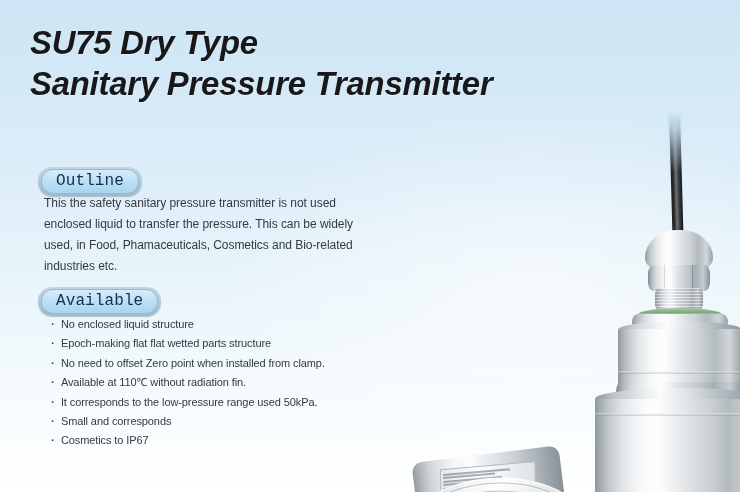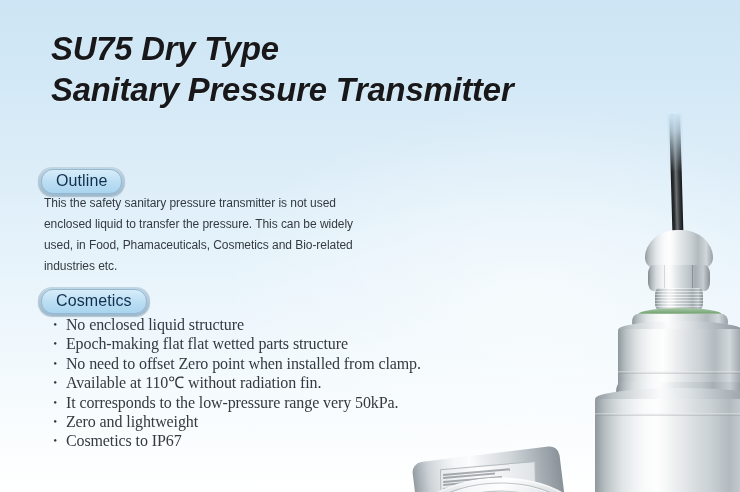--- a/index.html
+++ b/index.html
@@ -28,23 +28,22 @@
   
   #page::after{
     content:"";
     position:absolute; inset:0;
     background:radial-gradient(ellipse 60% 55% at 72% 60%, rgba(255,255,255,.55), rgba(255,255,255,0) 70%);
     pointer-events:none;
   }
 
   
   #title {
-    position:absolute; left:51px; top:22px; width:680px;
+    position:absolute; left:30px; top:22px; width:680px;
     z-index:6;
-    margin-top:6px;
   }
   #title .line {
     font-weight:bold;
     font-style:italic;
     font-size:34px;
     line-height:41px;
     letter-spacing:-0.2px;
     color:#18181a;
     white-space:nowrap;
     transform:scaleX(.965);
@@ -53,20 +52,21 @@
   }
 
   
   .badge-wrap { position:absolute; z-index:6; }
   .badge {
     display:inline-block;
     padding:2px 3px;
     border-radius:14px;
     background:linear-gradient(to bottom,#c3d6e3 0%, #b3c8d8 50%, #9fb8cb 100%);
     box-shadow:0 1px 1px rgba(90,120,145,.40);
+    font-family:Liberation Mono, monospace;
   }
   .badge .inner {
     display:block;
     padding:1px 14px 2px 14px;
     border-radius:12px;
     background:linear-gradient(to bottom,#d7edfa 0%, #bfe0f4 45%, #a9d4ef 100%);
     border:1px solid #93b9d2;
     font-size:16px;
     line-height:20px;
     color:#10304f;
@@ -83,26 +83,25 @@
     line-height:21px;
     color:#343a40;
     letter-spacing:-.05px;
   }
 
   #features-list {
     position:absolute; left:47px; top:315px; width:345px; z-index:6;
     list-style:none;
   }
   #features-list li {
-    font-size:16px;
+    font-size:11px;
     line-height:19.4px;
     color:#343a40;
     letter-spacing:-.1px;
     white-space:nowrap;
-    font-family:Liberation Serif, serif;
   }
   #features-list li .bullet { margin-right:3px; color:#343a40; }
 
   
   #photo { position:absolute; left:380px; top:118px; width:360px; height:374px; z-index:4; }
 
   
   .steel-v{
     background:linear-gradient(to right,
       #8e979c 0%, #aeb7bb 6%, #d4dadd 16%, #f2f4f5 28%,
@@ -286,30 +285,30 @@
     <span class="badge">
       <span class="inner">Outline</span>
     </span>
   </div>
   <div id="outline-body">
     <p>This the safety sanitary pressure transmitter is not used enclosed liquid to transfer the pressure. This can be widely used, in Food, Phamaceuticals, Cosmetics and Bio-related industries etc.</p>
   </div>
 
   <div class="badge-wrap" style="left:38px; top:287px;">
     <span class="badge">
-      <span class="inner">Cosmetics</span>
+      <span class="inner">Available</span>
     </span>
   </div>
   <ul id="features-list">
     <li><span class="bullet">・</span><span>No enclosed liquid structure</span></li>
     <li><span class="bullet">・</span><span>Epoch-making flat flat wetted parts structure</span></li>
     <li><span class="bullet">・</span><span>No need to offset Zero point when installed from clamp.</span></li>
     <li><span class="bullet">・</span><span>Available at 110℃ without radiation fin.</span></li>
-    <li><span class="bullet">・</span><span>It corresponds to the low-pressure range very 50kPa.</span></li>
-    <li><span class="bullet">・</span><span>Zero and lightweight</span></li>
+    <li><span class="bullet">・</span><span>It corresponds to the low-pressure range used 50kPa.</span></li>
+    <li><span class="bullet">・</span><span>Small and corresponds</span></li>
     <li><span class="bullet">・</span><span>Cosmetics to IP67</span></li>
   </ul>
 
   <div id="photo">
 
     <div id="cable"></div>
     <div id="gland-dome" class="steel-v">
         <span class="sheen"></span>
       </div>
     <div id="gland-nut" class="steel-v2">

